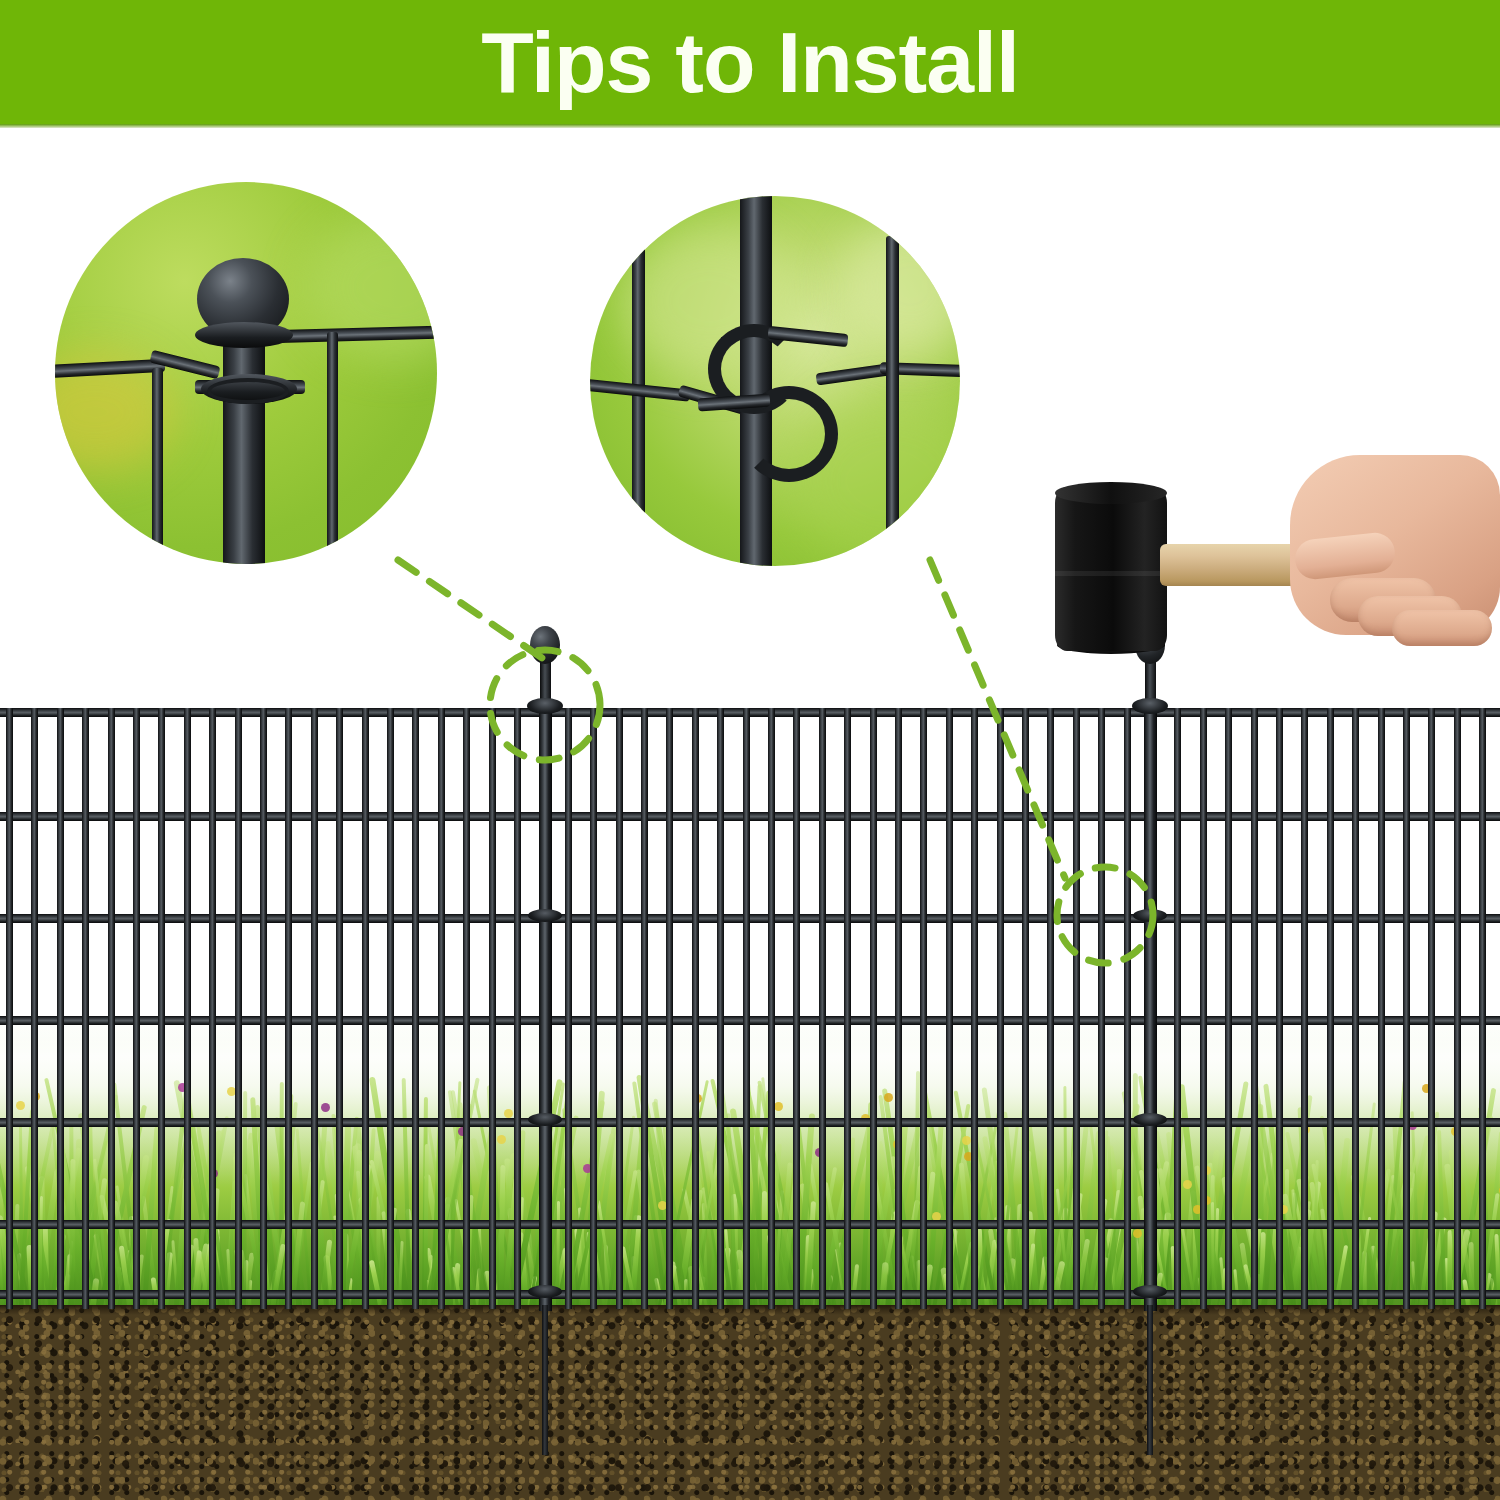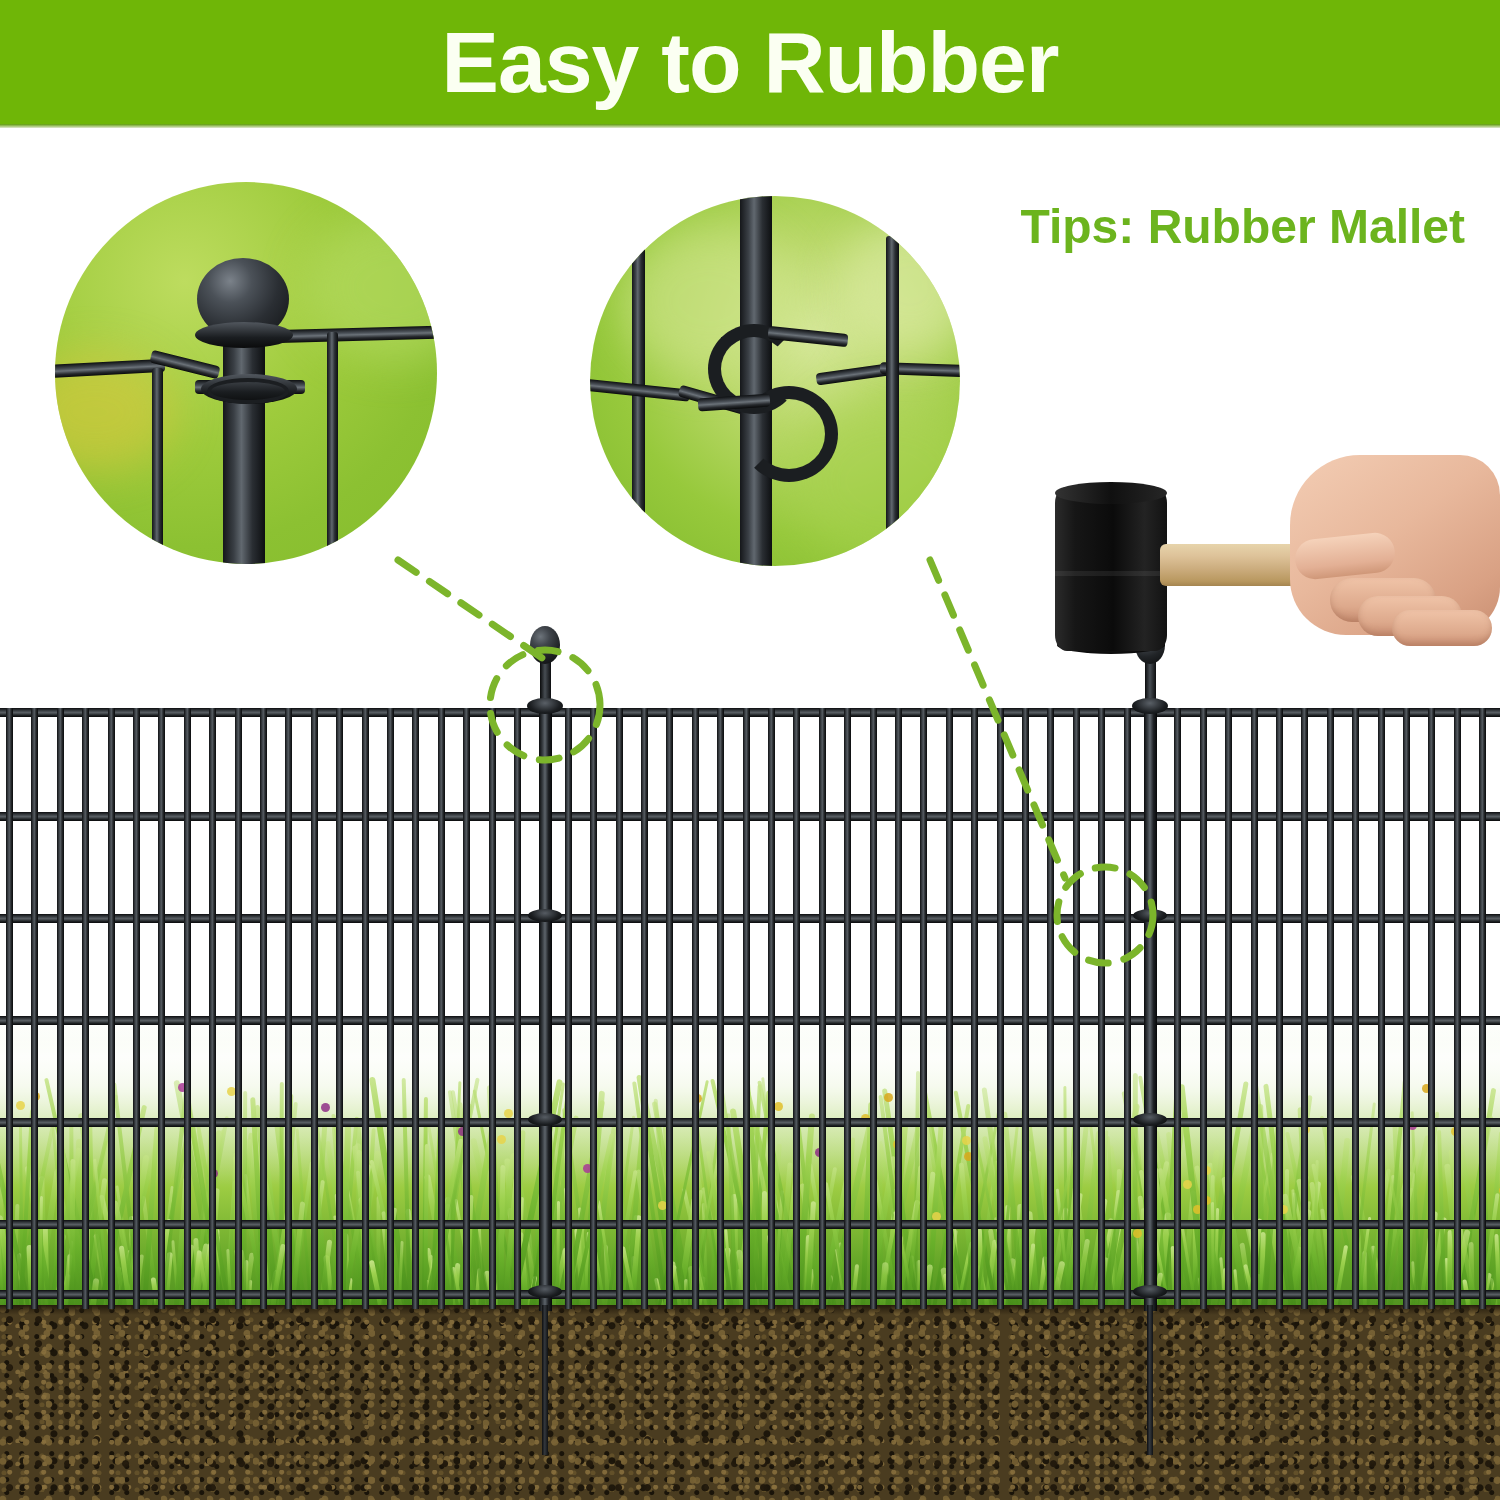--- a/index.html
+++ b/index.html
@@ -971,24 +971,23 @@
       <div class="finial-neck" style="left:1145px;top:660px;height:50px;"></div>
       <div class="finial" style="left:1135px;top:626px;"></div>
       <div class="finial-base" style="left:1132px;top:698px;"></div>
       <div class="joint" style="left:1133px;top:909px;"></div>
       <div class="joint" style="left:1133px;top:1113px;"></div>
       <div class="joint" style="left:1133px;top:1285px;"></div>
     </div>
 
   <div class="banner"></div>
   <div class="banner-edge"></div>
-  <div class="banner-title">Easy to Rubber</div>
+  <div class="banner-title">Tips to Install</div>
 
   <div class="tips">
-    <span class="tip-line">Tips: Rubber Mallet</span>
   </div>
 
   <div class="detail-circle" id="detail-ball">
     <div class="blur-blob" style="left:-40px; top:170px; width:160px; height:120px; background:#d8c83e;"></div>
     <div class="blur-blob" style="left:250px; top:30px; width:180px; height:150px; background:#b7dc66;"></div>
 
     <div class="m-rail" style="left:-10px; top:180px; width:120px; height:13px; transform:rotate(-3deg);"></div>
     <div class="m-rail" style="left:95px; top:176px; width:70px; height:13px; transform:rotate(14deg);"></div>
 
     <div class="m-post" style="left:97px; top:186px; width:11px; height:200px;"></div>

